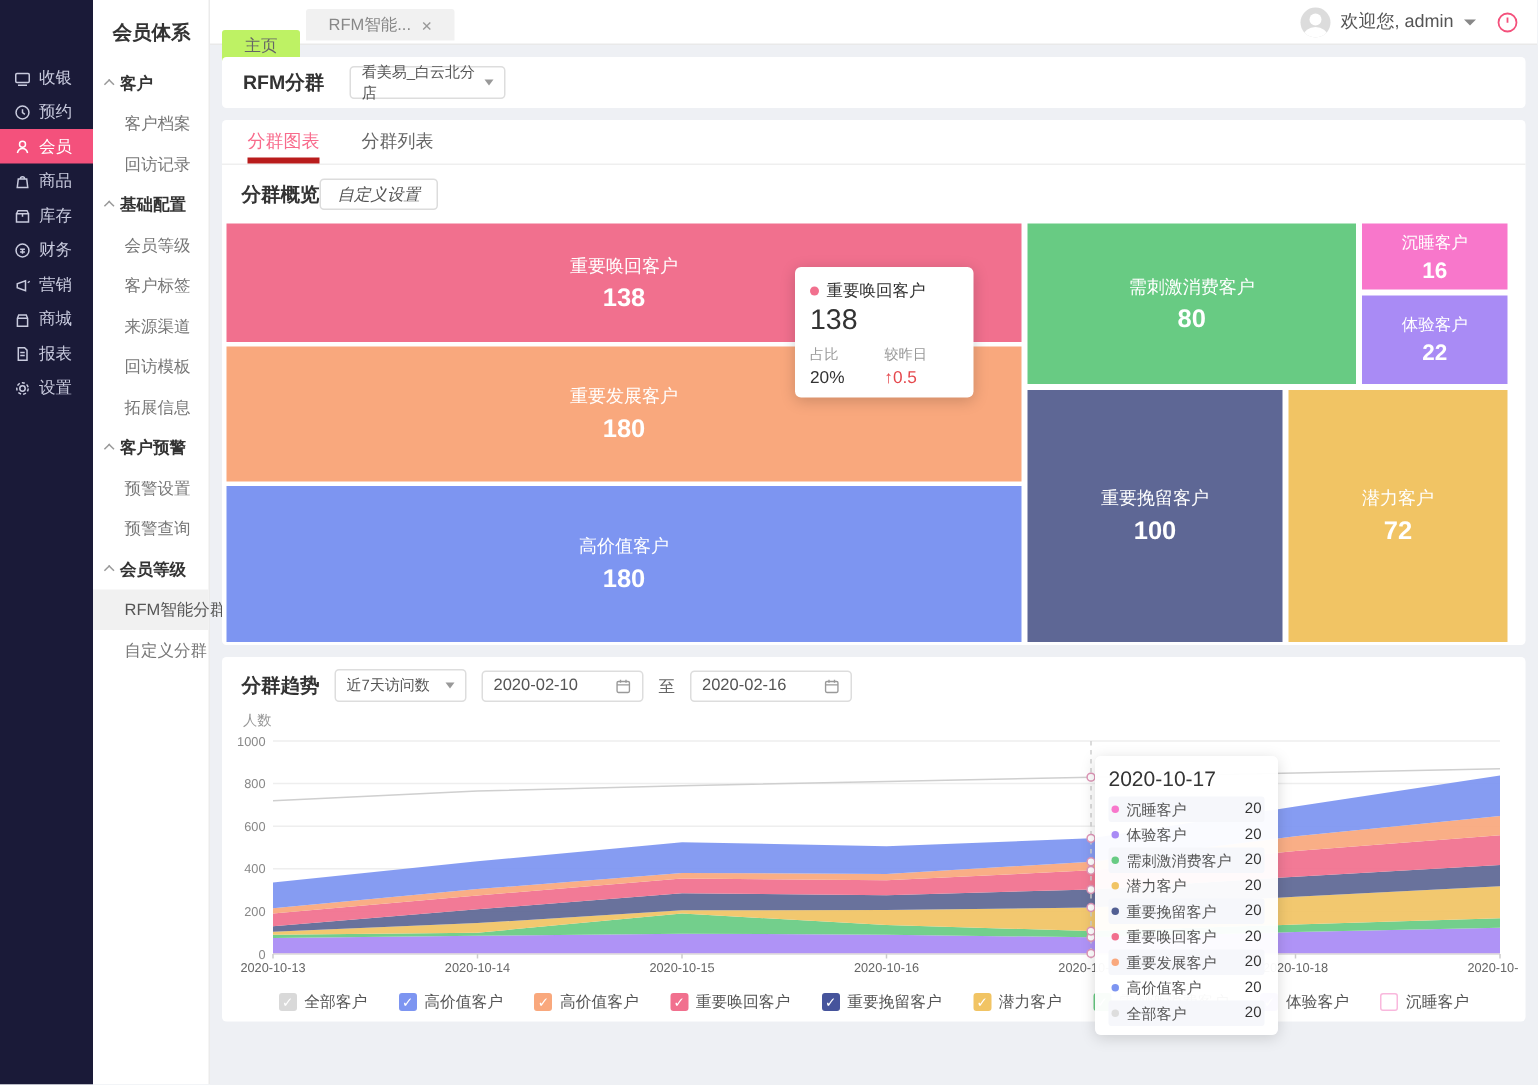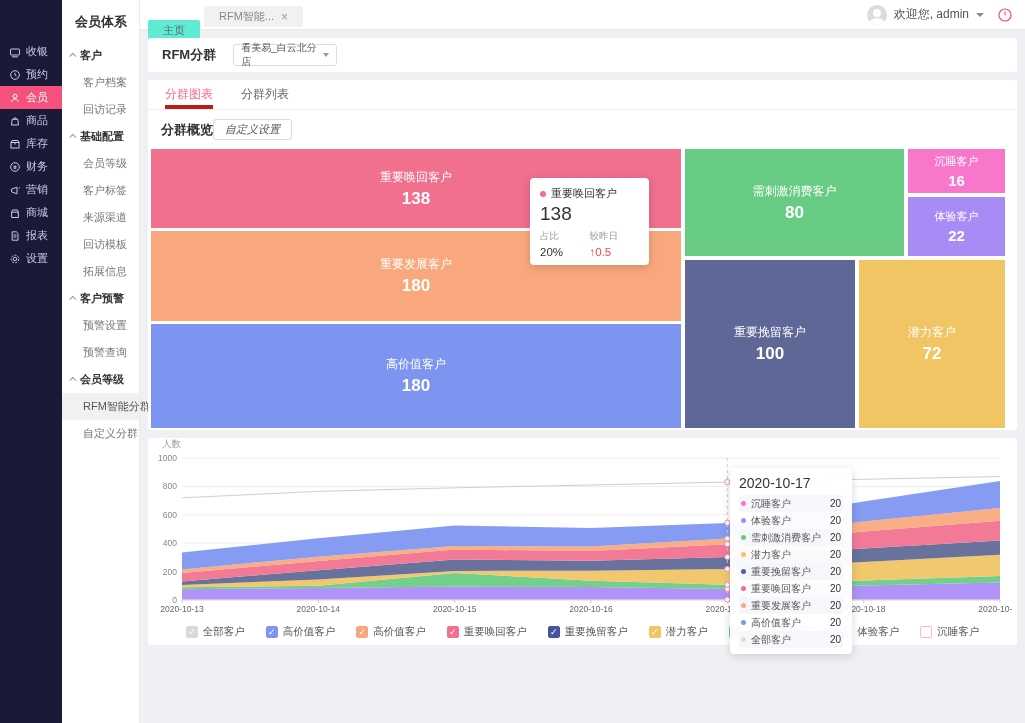--- a/index.html
+++ b/index.html
@@ -17,21 +17,21 @@
   .sub-title { font-size:13px; font-weight:bold; color:#333; padding:13px 0 11px 13px; }
   .grp { display:flex; align-items:center; gap:4px; padding:6px 0 6px 9px; font-size:11px; font-weight:bold; color:#333; cursor:pointer; }
   .chev { width:5px; height:5px; border-left:1px solid #999; border-top:1px solid #999; transform:rotate(45deg) translateY(1px); flex:none; }
   .sub-item { font-size:11px; color:#777; padding:6px 0 6px 21px; cursor:pointer; white-space:nowrap; }
   .sub-item.active { background:#F1F1F1; color:#555; }
 
   
   .main { flex:1; display:flex; flex-direction:column; min-width:0; }
   .topbar { height:30px; background:#fff; border-bottom:1px solid #E9E9E9; display:flex; align-items:center; padding:0 12px 0 8px; flex:none; }
   .tab { height:21px; margin-top:4px; padding:0 15px; font-size:11px; display:flex; align-items:center; border-radius:2px 2px 0 0; cursor:pointer; }
-  .tab-home { background:#5eead4; color:#666;margin-top:32px; }
+  .tab-home { background:#bef264; color:#666;margin-top:32px; }
   .tab-active { background:#F1F1F1; color:#888; gap:7px; margin-left:4px; }
   .tab-x { color:#999; font-size:12px; cursor:pointer; }
   .top-right { margin-left:auto; display:flex; align-items:center; gap:7px; }
   .welcome { font-size:12px; color:#555; }
   .tri-down { width:0; height:0; border-left:4px solid transparent; border-right:4px solid transparent; border-top:4px solid #888; }
 
   .content { flex:1; padding:8px; overflow:hidden; }
   .card { background:#fff; border-radius:3px; }
 
   
@@ -284,20 +284,42 @@
               <div class="tm-col">
                 <div class="tm-col-h">较昨日</div>
                 <div class="tm-col-v up">↑0.5</div>
               </div>
             </div>
           </div>
         </div>
       </div>
 
       <div class="card">
+        <div class="trend-head">
+          <span class="sec-title">分群趋势</span>
+          <div class="select" style="width:88px">
+            <span style="font-size:10px">近7天访问数</span>
+            <span class="sel-caret"></span>
+          </div>
+          <div class="date-input">
+            <span>2020-02-10</span>
+            <svg width="11" height="11" viewBox="0 0 12 12" fill="none" stroke="#999" stroke-width="1">
+                <rect x="1.5" y="2.5" width="9" height="8" rx="1"></rect>
+                <path d="M1.5 5h9M4 1.2v2.2M8 1.2v2.2"></path>
+              </svg>
+          </div>
+          <span class="to-label">至</span>
+          <div class="date-input">
+            <span>2020-02-16</span>
+            <svg width="11" height="11" viewBox="0 0 12 12" fill="none" stroke="#999" stroke-width="1">
+                <rect x="1.5" y="2.5" width="9" height="8" rx="1"></rect>
+                <path d="M1.5 5h9M4 1.2v2.2M8 1.2v2.2"></path>
+              </svg>
+          </div>
+        </div>
 
         <div class="ylab">人数</div>
 
         <div class="chart-wrap">
           <svg id="trend-chart" width="858" height="168" viewBox="0 0 858 168">
               <line x1="28" y1="148" x2="846" y2="148" stroke="#EEEEEE" stroke-width="1"></line>
               <text x="23" y="151" text-anchor="end" font-size="8.5" fill="#888">0</text>
               <line x1="28" y1="119.6" x2="846" y2="119.6" stroke="#EEEEEE" stroke-width="1"></line>
               <text x="23" y="122.6" text-anchor="end" font-size="8.5" fill="#888">200</text>
               <line x1="28" y1="91.2" x2="846" y2="91.2" stroke="#EEEEEE" stroke-width="1"></line>

